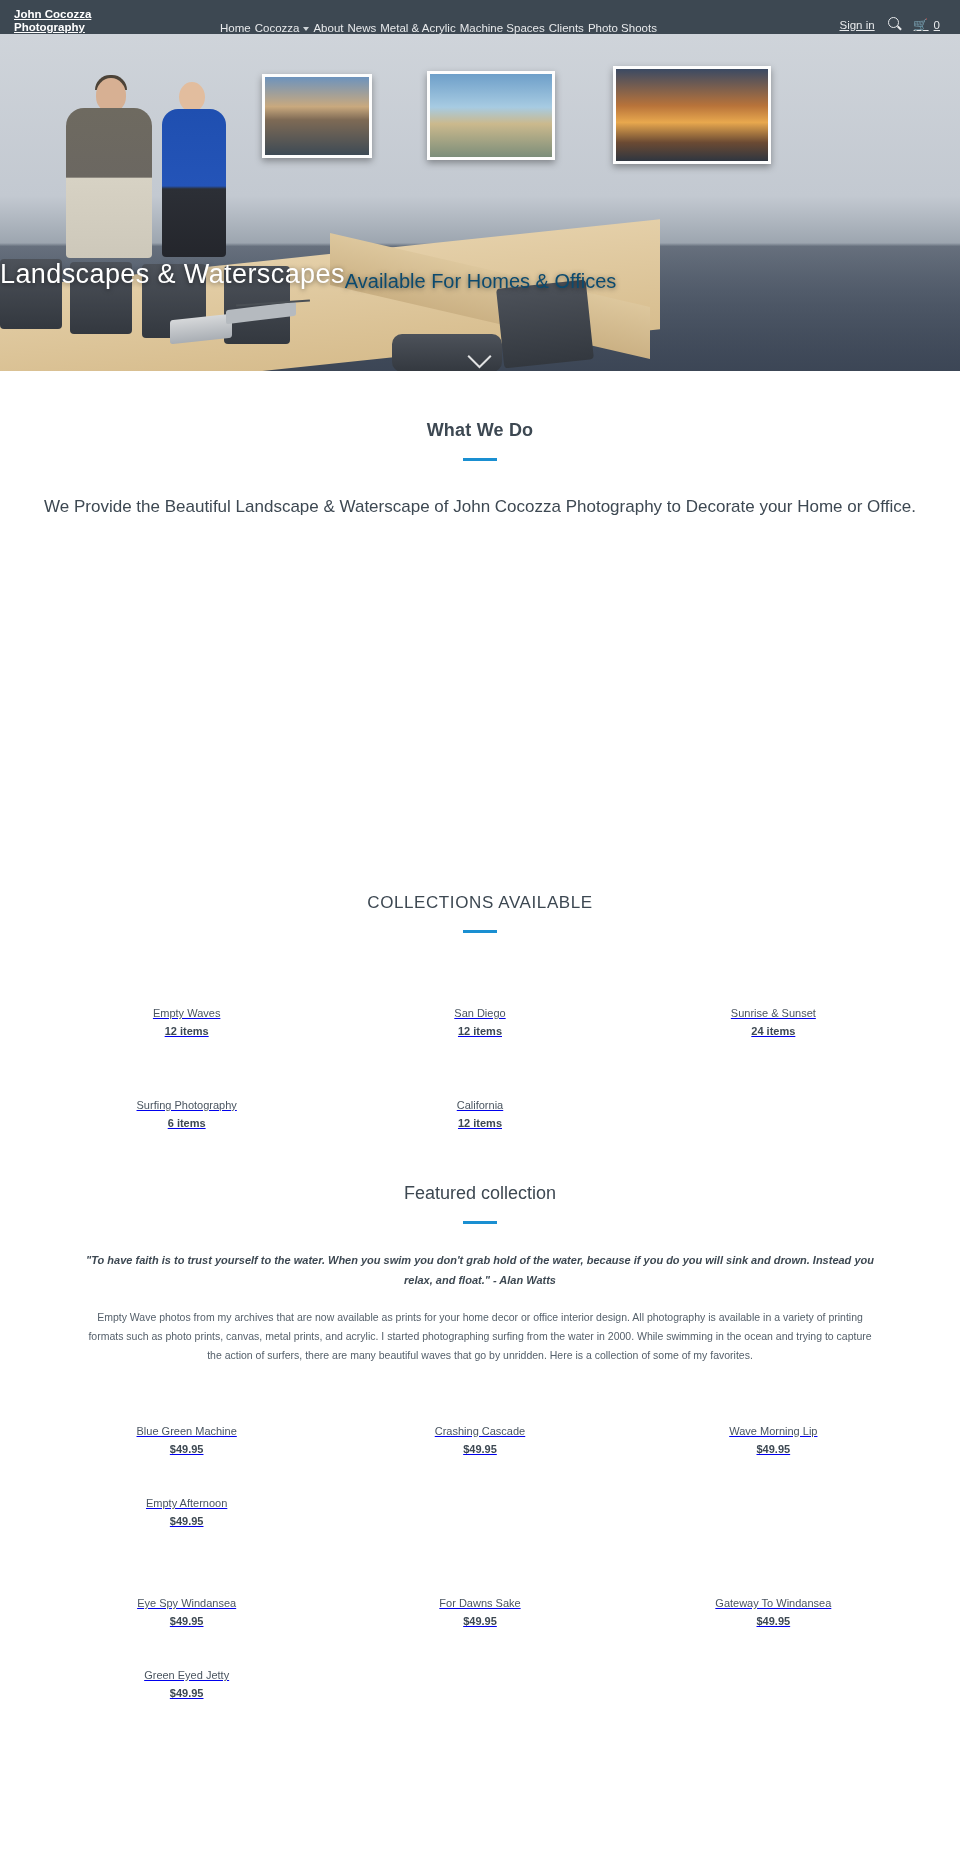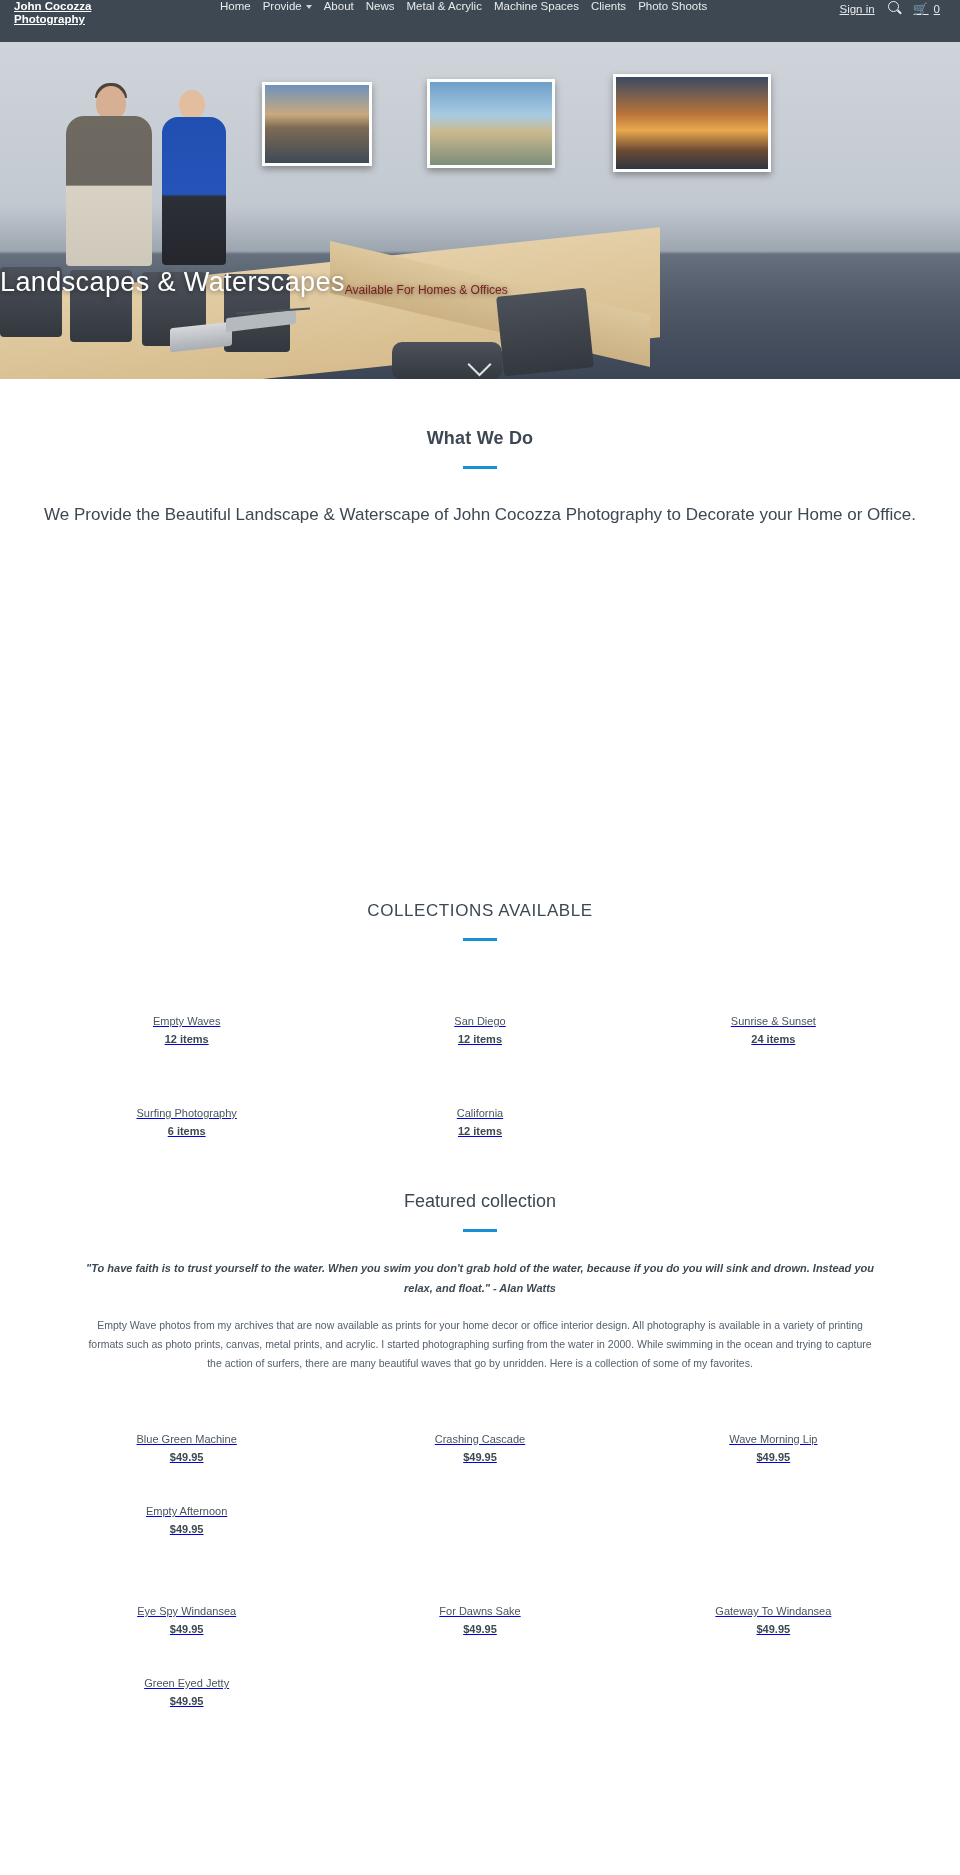--- a/index.html
+++ b/index.html
@@ -6,39 +6,39 @@
   html, body {
     width: 960px;
     background: #ffffff;
     font-family: "Liberation Sans", sans-serif;
     color: #333333;
   }
   body { width: 960px; overflow-x: hidden; }
 
   
   .site-header {
-    height: 42px;
+    height: 34px;
     background: #3d4852;
     display: flex;
-    align-items: flex-start;
+    align-items: flex-end;
     padding: 0 14px;
     position: relative;
     z-index: 10;
   }
   .brand {
     color: #ffffff;
     font-size: 11.5px;
     font-weight: bold;
     line-height: 13px;
     width: 120px;
   }
   .main-nav {
     display: flex;
     align-items: center;
-    gap: 12px;
+    gap: 4px;
     margin-left: 86px;
   }
   .nav-link {
     color: #e8eaec;
     font-size: 11.5px;
     text-decoration: none;
     white-space: nowrap;
     display: flex;
     align-items: center;
     gap: 4px;
@@ -205,22 +205,22 @@
     padding-top: 143px;
     text-shadow: 0 1px 5px rgba(0,0,0,0.5);
   }
   .hero-title {
     color: #ffffff;
     font-size: 27px;
     font-weight: normal;
     letter-spacing: 0.4px;
   }
   .hero-sub {
-    color: #7f1d1d;
-    font-size: 12px;
+    color: #0c4a6e;
+    font-size: 20px;
     margin-top: 15px;
     font-weight: normal;
   }
   .hero-chevron {
     position: absolute;
     left: 50%;
     top: 312px;
     width: 26px; height: 26px;
     margin-left: -13px;
     cursor: pointer;
@@ -352,21 +352,21 @@
 <div class="site-header">
   <a class="brand" href="#">
     <span>John Cocozza</span><br>
     <span>Photography</span>
   </a>
   <nav class="main-nav">
     <a class="nav-link" href="#">
         <span>Home</span>
       </a>
     <a class="nav-link" href="#">
-        <span>Provide</span>
+        <span>Cocozza</span>
         <i class="caret"></i>
       </a>
     <a class="nav-link" href="#">
         <span>About</span>
       </a>
     <a class="nav-link" href="#">
         <span>News</span>
       </a>
     <a class="nav-link" href="#">
         <span>Metal &amp; Acrylic</span>

